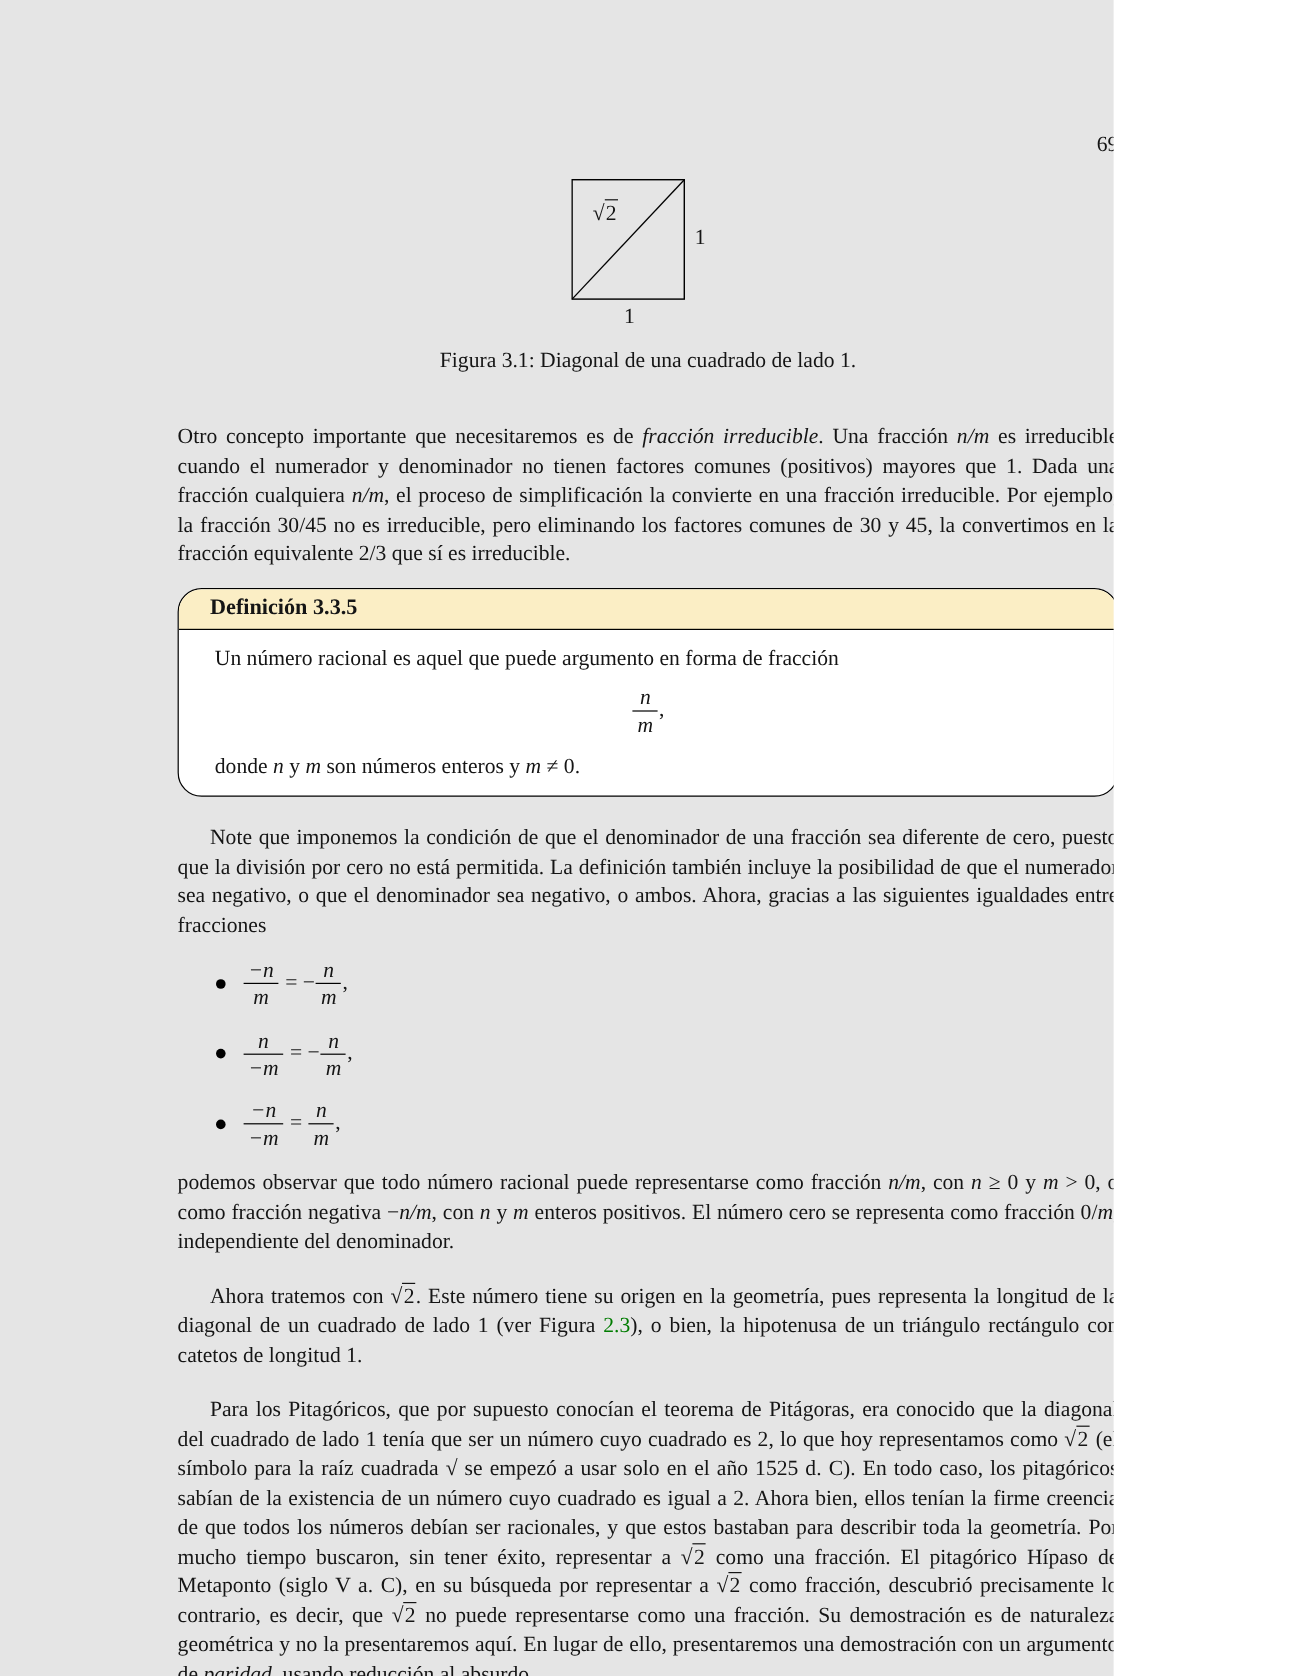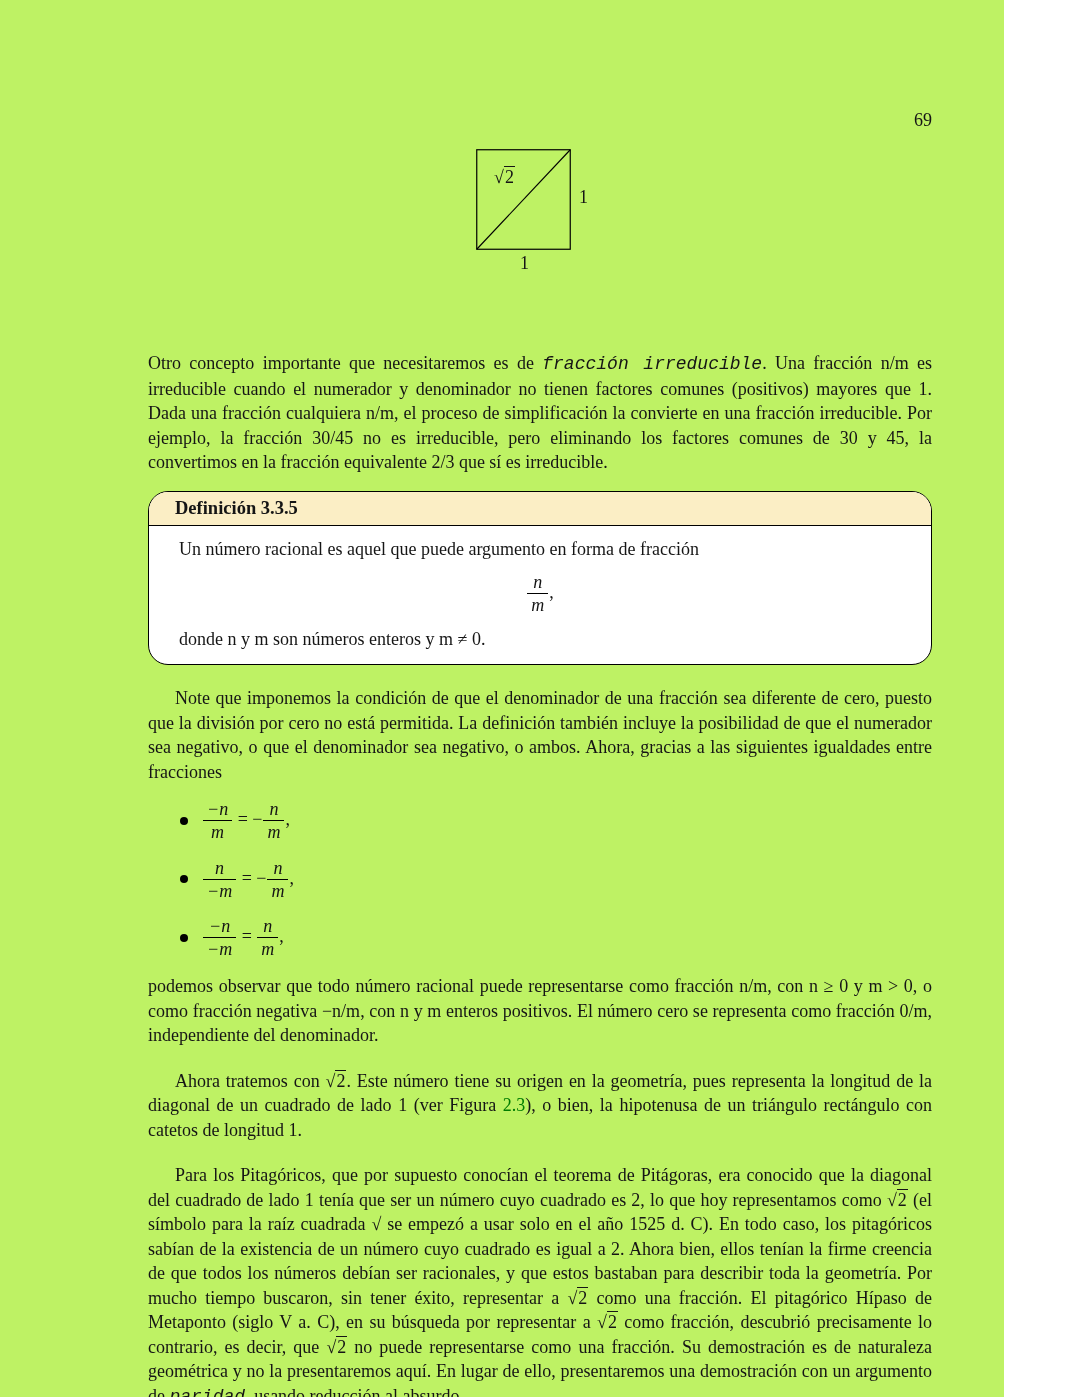--- a/index.html
+++ b/index.html
@@ -1,21 +1,21 @@
 <!DOCTYPE html>
 <html style="--box-header-bg: #fbeec5; --link-green: #007c00;"><head>
 <meta charset="utf-8">
 <style>
   html,body{margin:0;padding:0;}
   body{
     width:1080px;height:1397px;background:#ffffff;
     font-family:"Liberation Serif","DejaVu Serif",serif;
     font-size:18px;line-height:24.5px;color:#151515;
   }
-  .page{position:relative;width:1004px;height:1397px;overflow:hidden;background:#bef264;}
+  .page{position:relative;width:928px;height:1397px;overflow:hidden;background:#e5e5e5;}
 
   .pagenum{position:absolute;top:108px;left:148px;width:784px;text-align:right;}
 
   
   .figure-wrap{position:absolute;left:476px;top:149px;width:95px;height:101px;}
   .figure-wrap svg{display:block;}
   .fig-label{position:absolute;font-size:18px;}
   .lbl-sqrt2{left:18px;top:16px;}
   .lbl-right1{left:103px;top:36px;}
   .lbl-bottom1{left:44px;top:102px;}
@@ -33,22 +33,22 @@
   }
   .defbox-header{
     background:var(--box-header-bg,#fbeec5);
     border-bottom:1.5px solid #000;
     padding:4px 26px 5px 26px;font-weight:bold;font-size:18.5px;
   }
   .defbox-body{padding:11px 30px 13px 30px;text-align:left;}
   .displaymath{text-align:center;margin:10px 0 12px 0;}
 
   
-  .seg-italic{font-style:italic;font-family:Liberation Mono, monospace;}
-  .seg-math{}
+  .seg-italic{font-style:italic;}
+  .seg-math{font-style:italic;}
   .seg-bold{font-weight:normal;}
   .seg-link{color:var(--link-green,#007c00);cursor:pointer;}
   .frac{
     display:inline-block;vertical-align:middle;text-align:center;
     line-height:1.12;font-style:italic;padding:0 1px;
   }
   .frac .num{display:block;border-bottom:1.3px solid #000;padding:0 4px 1px 4px;}
   .frac .den{display:block;padding:1px 4px 0 4px;}
   .sqrt{white-space:nowrap;}
   .sqrt .rad{border-top:1.3px solid currentColor;padding:0 1px;}
@@ -69,20 +69,21 @@
   <div class="figure-wrap">
     <svg width="95" height="101" viewBox="0 0 95 101">
       <rect x="0.75" y="0.75" width="93.5" height="99.5" fill="none" stroke="#000" stroke-width="1.2"></rect>
       <line x1="0.75" y1="100.25" x2="94.25" y2="0.75" stroke="#000" stroke-width="1.1"></line>
     </svg>
     <span class="fig-label lbl-sqrt2"><span class="sqrt">√<span class="rad">2</span></span></span>
     <span class="fig-label lbl-right1">1</span>
     <span class="fig-label lbl-bottom1">1</span>
   </div>
 
+  <div class="caption">Figura 3.1: Diagonal de una cuadrado de lado 1.</div>
 
   <div class="content">
 
     <p><span>Otro concepto importante que necesitaremos es de </span><span class="seg-italic">fracción irreducible</span><span>. Una fracción </span><span class="seg-math">n/m</span><span> es irreducible cuando el numerador y denominador no tienen factores comunes (positivos) mayores que 1. Dada una fracción cualquiera </span><span class="seg-math">n/m</span><span>, el proceso de simplificación la convierte en una fracción irreducible. Por ejemplo, la fracción 30/45 no es irreducible, pero eliminando los factores comunes de 30 y 45, la convertimos en la fracción equivalente 2/3 que sí es irreducible.</span></p>
 
     <div class="defbox">
       <div class="defbox-header">Definición 3.3.5</div>
       <div class="defbox-body">
         <div><span>Un </span><span class="seg-bold">número racional</span><span> es aquel que puede argumento en forma de fracción</span></div>
         <div class="displaymath"><span class="frac"><span class="num">n</span><span class="den">m</span></span><span>,</span></div>

